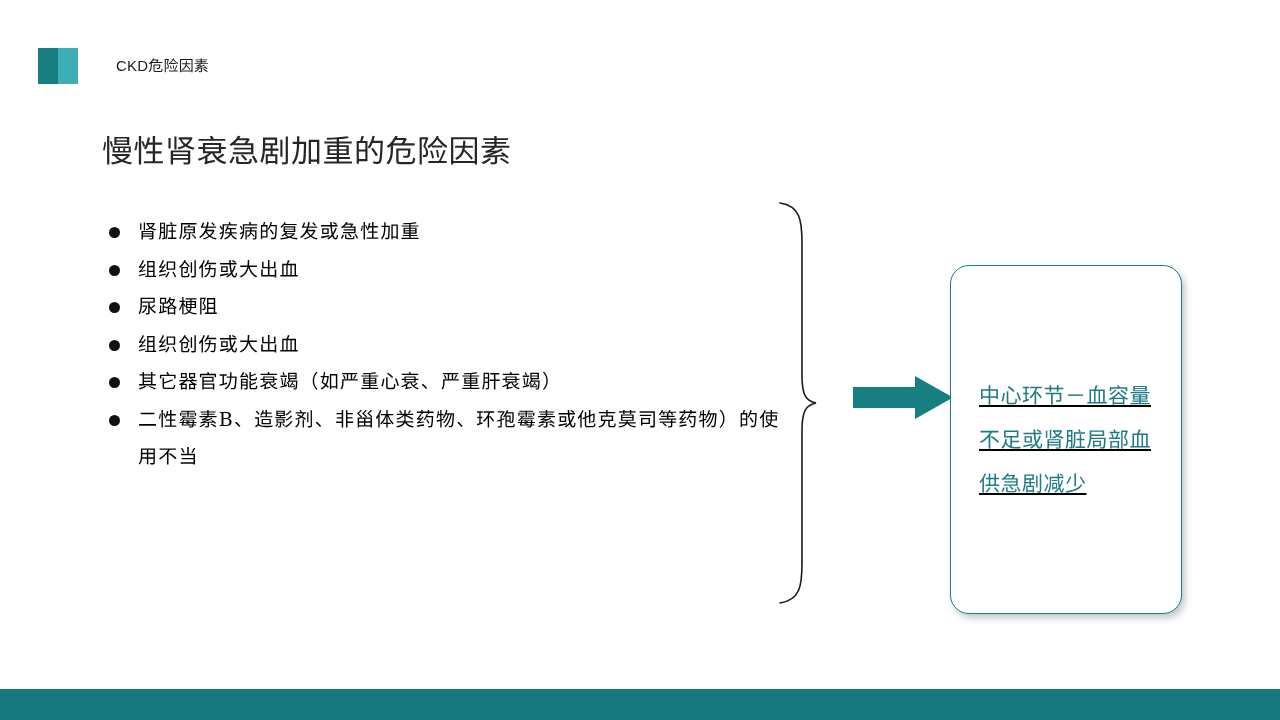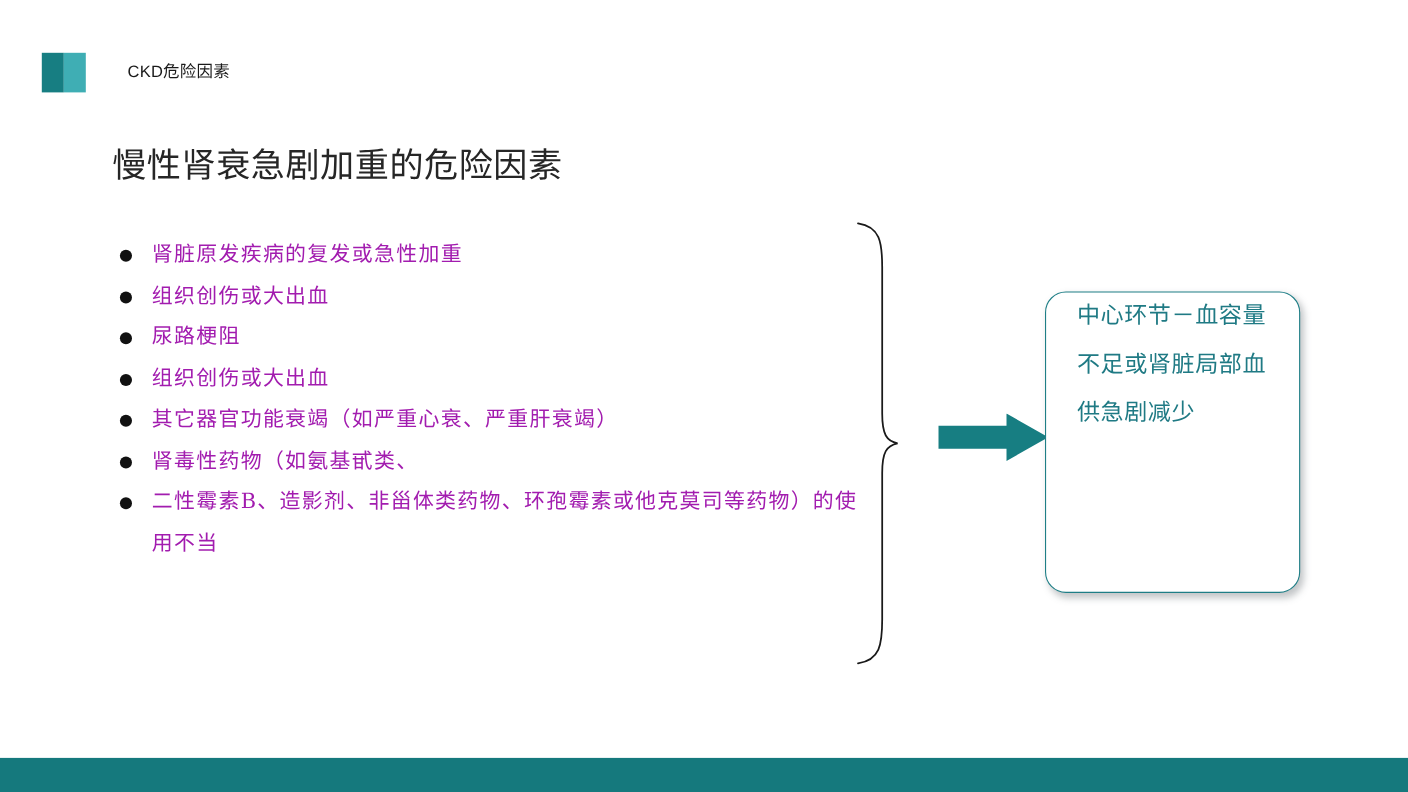--- a/index.html
+++ b/index.html
@@ -73,21 +73,21 @@
     width: 690px;
     list-style: none;
     margin: 0;
     padding: 0;
   }
   .risk-item {
     position: relative;
     padding-left: 32px;
     font-size: 19px;
     line-height: 37.5px;
-    color: #a21caf;
+    color: #000000;
     font-family: "DejaVu Serif", "Liberation Serif", serif;
     letter-spacing: 1.2px;
   }
   .risk-item::before {
     content: "";
     position: absolute;
     left: 3px;
     top: 14px;
     width: 11px;
     height: 11px;
@@ -113,29 +113,30 @@
     width: 100px;
     height: 44px;
   }
 
   
   .callout-box {
     position: absolute;
     left: 950px;
     top: 265px;
     width: 232px;
-    height: 274px;
+    height: 349px;
     box-sizing: border-box;
     border: 1.6px solid #1E7E86;
     border-radius: 19px;
     background: #ffffff;
     box-shadow: 3px 4px 7px rgba(80,90,95,0.35);
     display: flex;
-    align-items: flex-start;
+    align-items: center;
     justify-content: flex-start;
+    text-decoration: underline;
   }
   .callout-text {
     padding: 0 28px;
     font-size: 21px;
     line-height: 44px;
     color: #1F7A84;
     font-family: "Liberation Sans", "DejaVu Sans", sans-serif;
     letter-spacing: 0.5px;
     text-align: left;
     width: 100%;
@@ -176,23 +177,20 @@
     <li class="risk-item">
       <span>尿路梗阻</span>
     </li>
     <li class="risk-item">
       <span>组织创伤或大出血</span>
     </li>
     <li class="risk-item">
       <span>其它器官功能衰竭（如严重心衰、严重肝衰竭）</span>
     </li>
     <li class="risk-item">
-      <span>肾毒性药物（如氨基甙类、</span>
-    </li>
-    <li class="risk-item">
       <span>二性霉素B、造影剂、非甾体类药物、环孢霉素或他克莫司等药物）的使用不当</span>
     </li>
   </ul>
 
   <svg class="brace" viewBox="0 0 48 410" xmlns="http://www.w3.org/2000/svg">
     <path d="M 8 5 C 28 8 30 22 30 45 L 30 178 C 30 197 34 203 44 205
              C 34 207 30 213 30 232 L 30 365 C 30 388 28 402 8 405" fill="none" stroke="#1a1a1a" stroke-width="1.6" stroke-linecap="round"></path>
   </svg>
 
   <svg class="arrow" viewBox="0 0 100 44" xmlns="http://www.w3.org/2000/svg">

